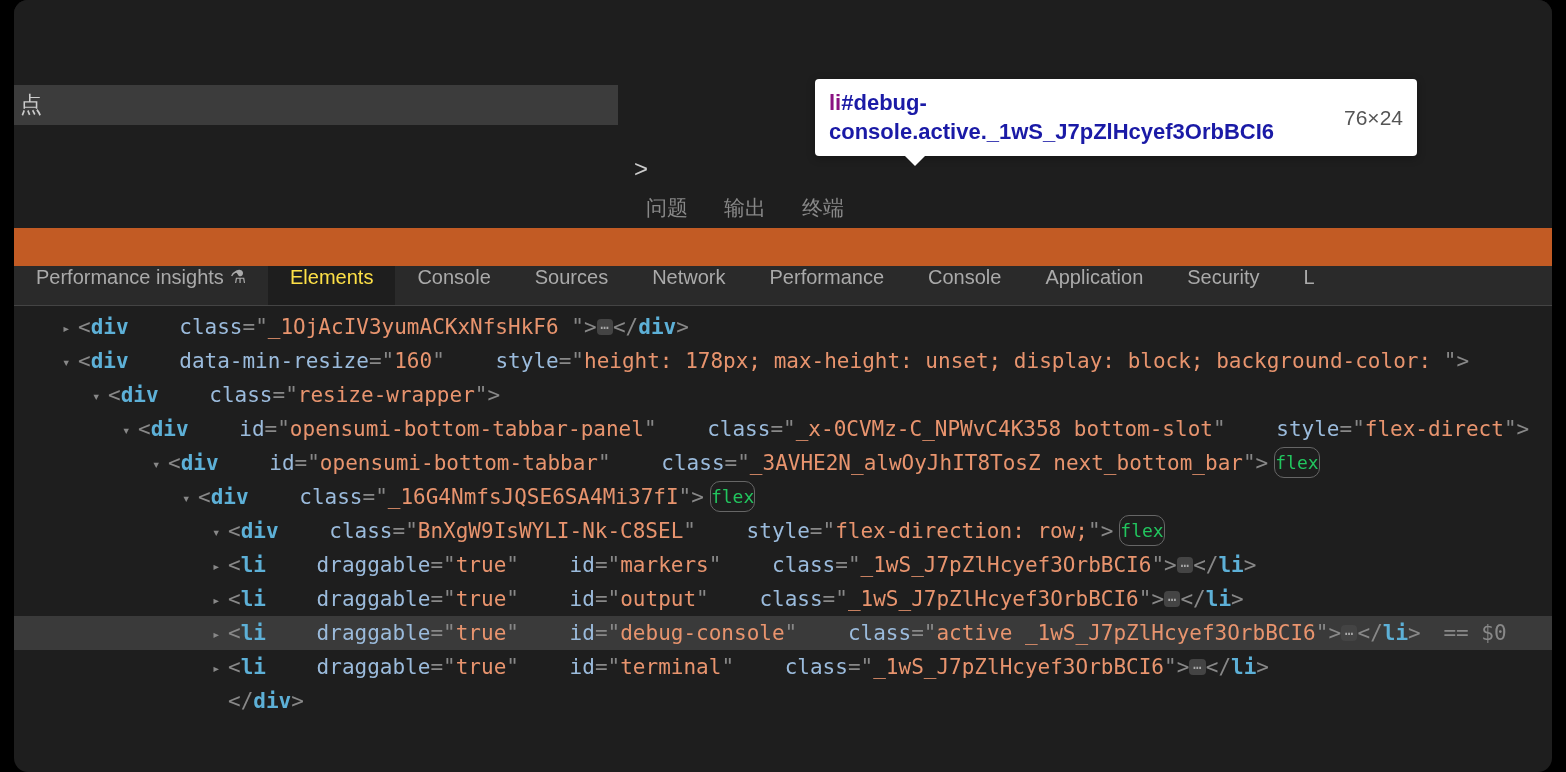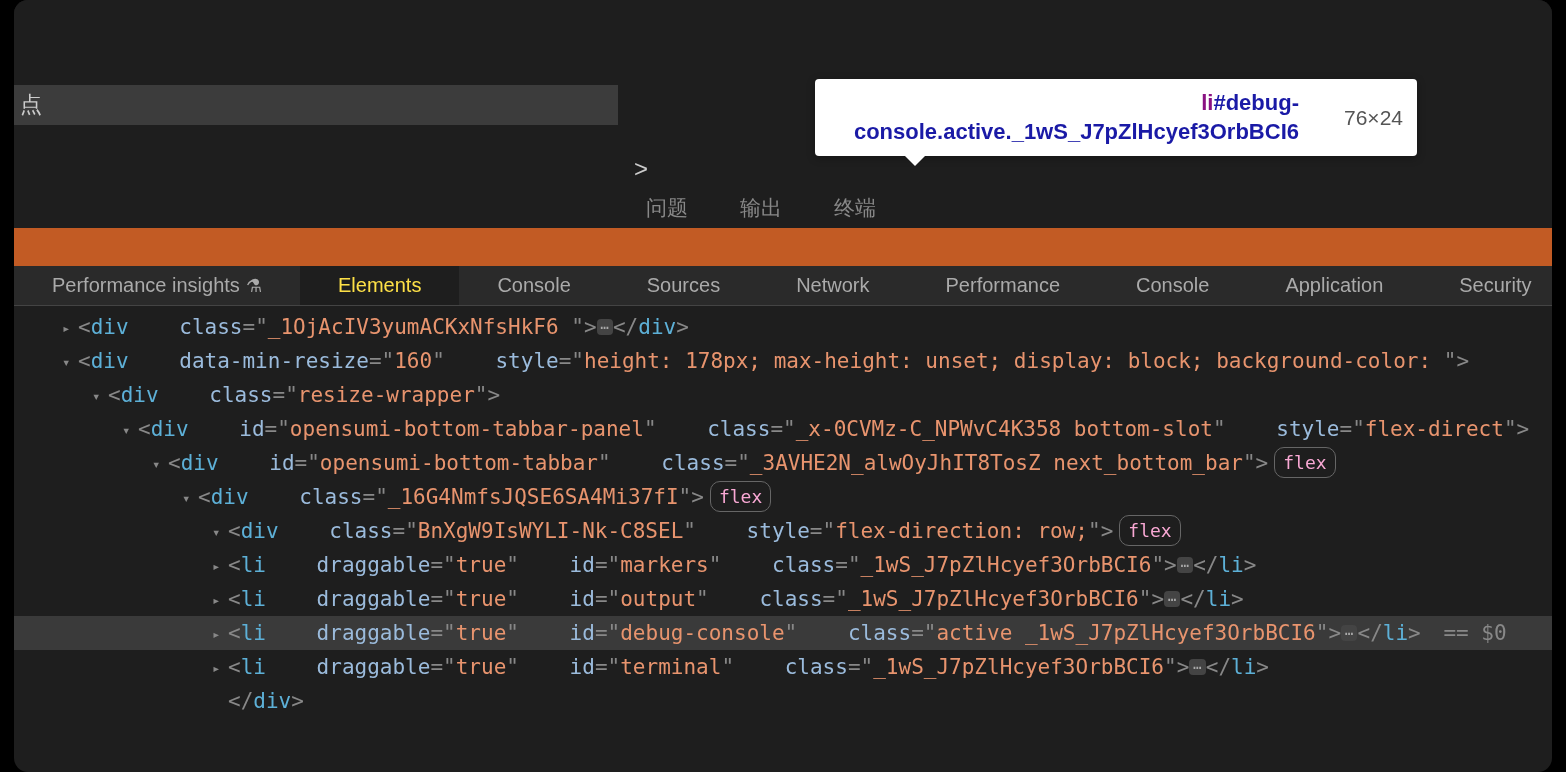--- a/index.html
+++ b/index.html
@@ -45,21 +45,21 @@
   left: 620px;
   color: #ccc;
   font-size: 24px;
   font-weight: 300;
 }
 .panel-tabs {
   position: absolute;
   top: 188px;
   left: 614px;
   display: flex;
-  gap: 16px;
+  gap: 0;
   align-items: center;
 }
 .panel-tab {
   padding: 6px 18px 10px 18px;
   color: #888;
   font-size: 21px;
   cursor: pointer;
 }
 .panel-tab.active {
   color: #ccc;
@@ -93,21 +93,20 @@
   align-items: center;
   justify-content: space-between;
   box-shadow: 0 2px 8px rgba(0,0,0,0.3);
   z-index: 10;
 }
 .tooltip-selector {
   font-size: 22px;
   font-weight: 600;
   line-height: 1.3;
   max-width: 470px;
-  text-align: right;
 }
 .sel-tag { color: #8a1282; }
 .sel-id { color: #1a1aa6; }
 .sel-class { color: #1a1aa6; }
 .tooltip-dim {
   color: #555;
   font-size: 21px;
 }
 .inspect-tooltip::after {
   content: "";
@@ -123,23 +122,23 @@
   background: #c25b24;
 }
 .devtools-tabs {
   height: 40px;
   background: #2a2a2a;
   border-bottom: 1px solid #444;
   display: flex;
   align-items: stretch;
 }
 .dt-tab {
-  padding: 0 38px;
-  display: flex;
-  align-items: center;
+  padding: 0 22px;
+  display: flex;
+  align-items: flex-start;
   color: #aaa;
   font-size: 20px;
   cursor: pointer;
   white-space: nowrap;
 }
 .dt-tab.active {
   background: #1e1e1e;
   color: #fde047;
 }
 .flask-icon {
@@ -171,40 +170,40 @@
 .indent-7 { padding-left: 198px; }
 .tri {
   display: inline-block;
   width: 14px;
   color: #888;
   margin-right: 2px;
   font-size: 14px;
   vertical-align: 1px;
 }
 .t-bracket { color: #888; }
-.t-tag { color: #5db0d7; }
+.t-tag { color: #5db0d7; font-weight: bold; }
 .t-attr { color: #9bbbdc; margin-left: 38px; }
 .t-eq { color: #888; }
 .t-val { color: #e8946e; }
 .ellipsis-badge {
   display: inline-block;
   background: #444;
   color: #aaa;
   border-radius: 4px;
   padding: 0 4px;
   font-size: 14px;
   vertical-align: 2px;
   line-height: 16px;
 }
 .flex-badge {
   display: inline-block;
   border: 1px solid #666;
-  color: #f9a8d4;
+  color: #22c55e;
   border-radius: 10px;
-  padding: 0 8px;
+  padding: 0 0;
   font-size: 18px;
   vertical-align: 1px;
   margin-left: 6px;
 }
 .sel-marker {
   color: #888;
   margin-left: 10px;
 }
 </style>
 </head>

